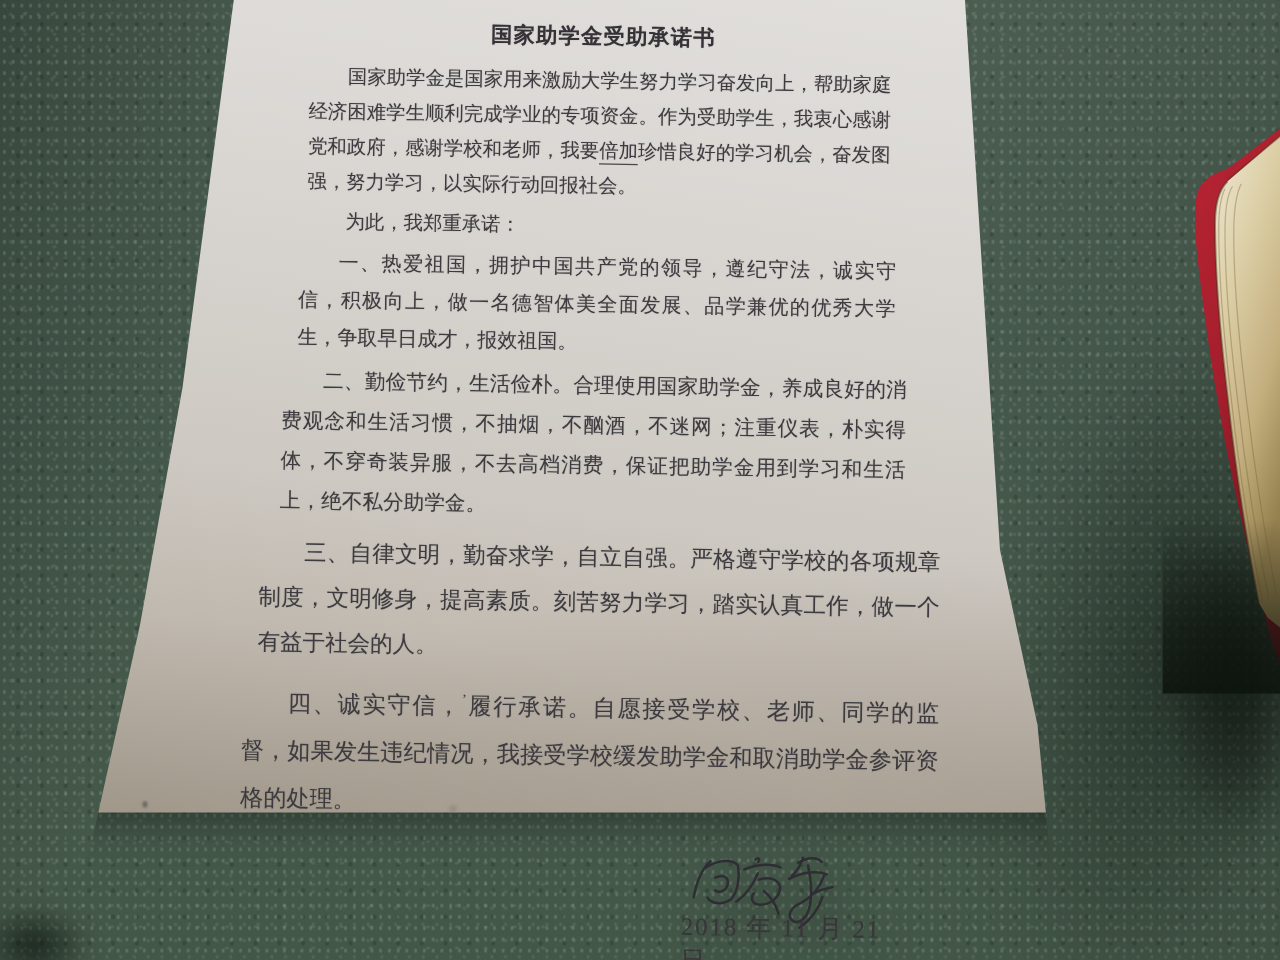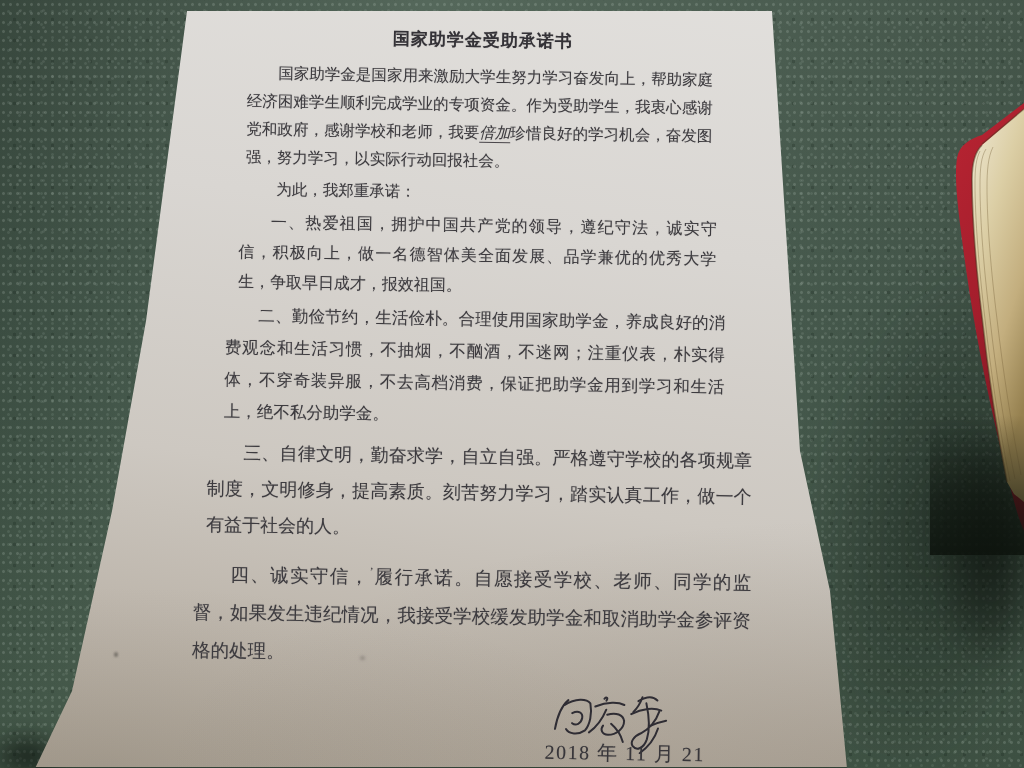--- a/index.html
+++ b/index.html
@@ -30,21 +30,21 @@
     background:radial-gradient(closest-side, rgba(8,12,8,0.72), rgba(8,12,8,0.35) 60%, rgba(8,12,8,0) 100%);
     filter:blur(14px);
   }
   .shadow-corner{
     left:-18px;top:726px;width:90px;height:60px;
     background:radial-gradient(closest-side, rgba(5,10,6,0.7), rgba(5,10,6,0) 100%);
     filter:blur(8px);
   }
   
   .paper{
-    position:absolute;left:0;top:11px;width:1024px;height:756px;
+    position:absolute;left:0;top:0;width:1024px;height:650px;
     clip-path:polygon(187px 0px, 772px 0px, 800px 440px, 830px 580px, 848px 768px,
                       30px 768px, 72px 680px, 112px 500px, 146px 310px);
     background:
       radial-gradient(120% 55% at 88% 100%, rgba(92,80,62,0.20), rgba(92,80,62,0) 60%),
       radial-gradient(90% 40% at 10% 100%, rgba(92,84,68,0.16), rgba(92,84,68,0) 60%),
       linear-gradient(188deg, #e2e0dd 0%, #d9d6d2 32%, #cdc8c1 62%, #b9b1a6 86%, #aca396 100%);
     filter:drop-shadow(10px 8px 16px rgba(10,20,13,0.45));
   }
   .doc-text{
     position:absolute;left:248px;top:14px;width:470px;
@@ -55,21 +55,21 @@
     font-size:17px;font-weight:700;text-align:center;letter-spacing:1px;
     margin:0 0 11px 0;color:#343237;
   }
   .para{text-align:justify;text-indent:2em;margin:0 0 3px 0;}
   .p-intro{font-size:15.5px;line-height:28px;width:466px;}
   .p-lead {font-size:15.5px;line-height:30px;width:466px;}
   .p-item1{font-size:16px;  line-height:30px;width:478px;margin-left:-6px;}
   .p-item2{font-size:16.5px;line-height:32px;width:500px;margin-left:-18px;margin-top:3px;}
   .p-item3{font-size:18px;  line-height:36px;width:545px;margin-left:-34px;margin-top:7px;}
   .p-item4{font-size:18.5px;line-height:38px;width:558px;margin-left:-46px;margin-top:7px;}
-  .hand-underline{border-bottom:1.5px solid rgba(48,45,50,0.85);padding-bottom:1px;font-style:italic;}
+  .hand-underline{border-bottom:1.5px solid rgba(48,45,50,0.85);padding-bottom:1px;}
   .insert-mark{font-size:11px;vertical-align:8px;letter-spacing:0;}
   .sign-row{
     margin:14px 0 0 302px;font-size:20px;letter-spacing:1px;color:#38363a;
     display:flex;align-items:flex-end;height:48px;
   }
   .signature-svg{margin:0 0 -16px 6px;}
   .date-row{margin:2px 0 0 308px;font-size:20px;letter-spacing:1.5px;color:#38363a;}
   .speck{position:absolute;border-radius:50%;background:rgba(70,66,62,0.55);}
   .speck1{left:114px;top:641px;width:4px;height:5px;filter:blur(1px);}
   .speck2{left:360px;top:645px;width:5px;height:4px;background:rgba(100,94,88,0.45);filter:blur(1.5px);}

